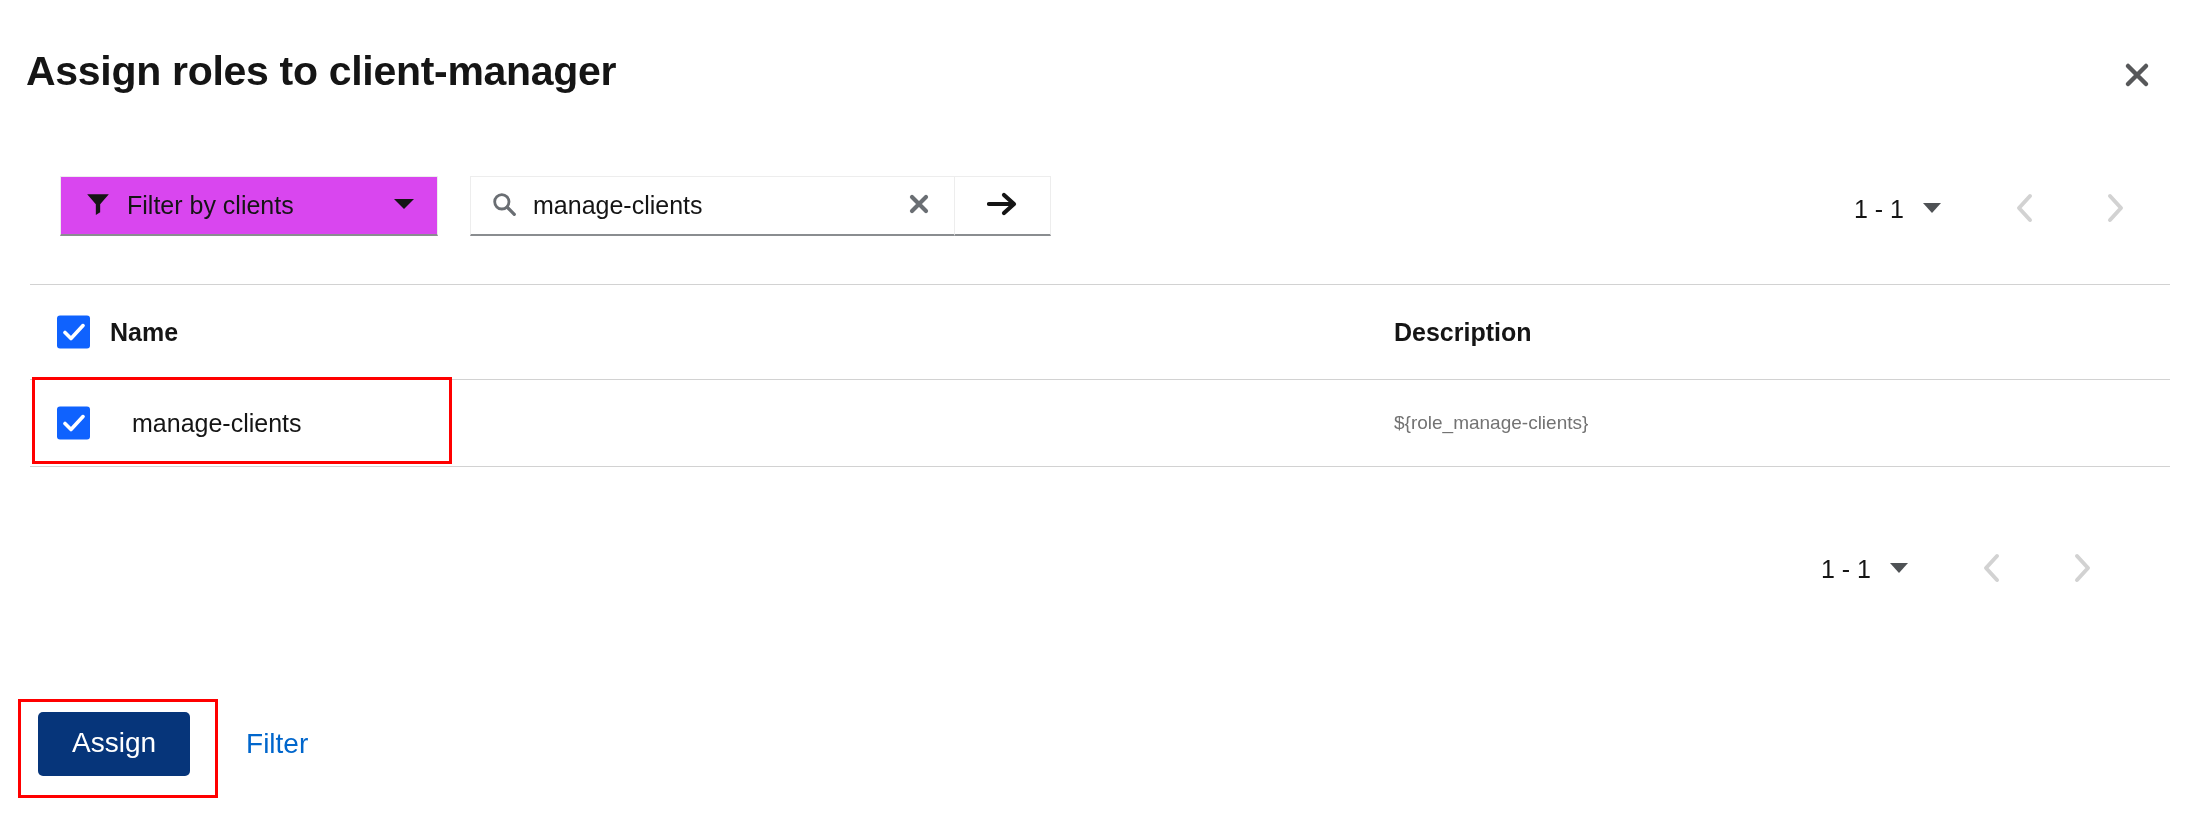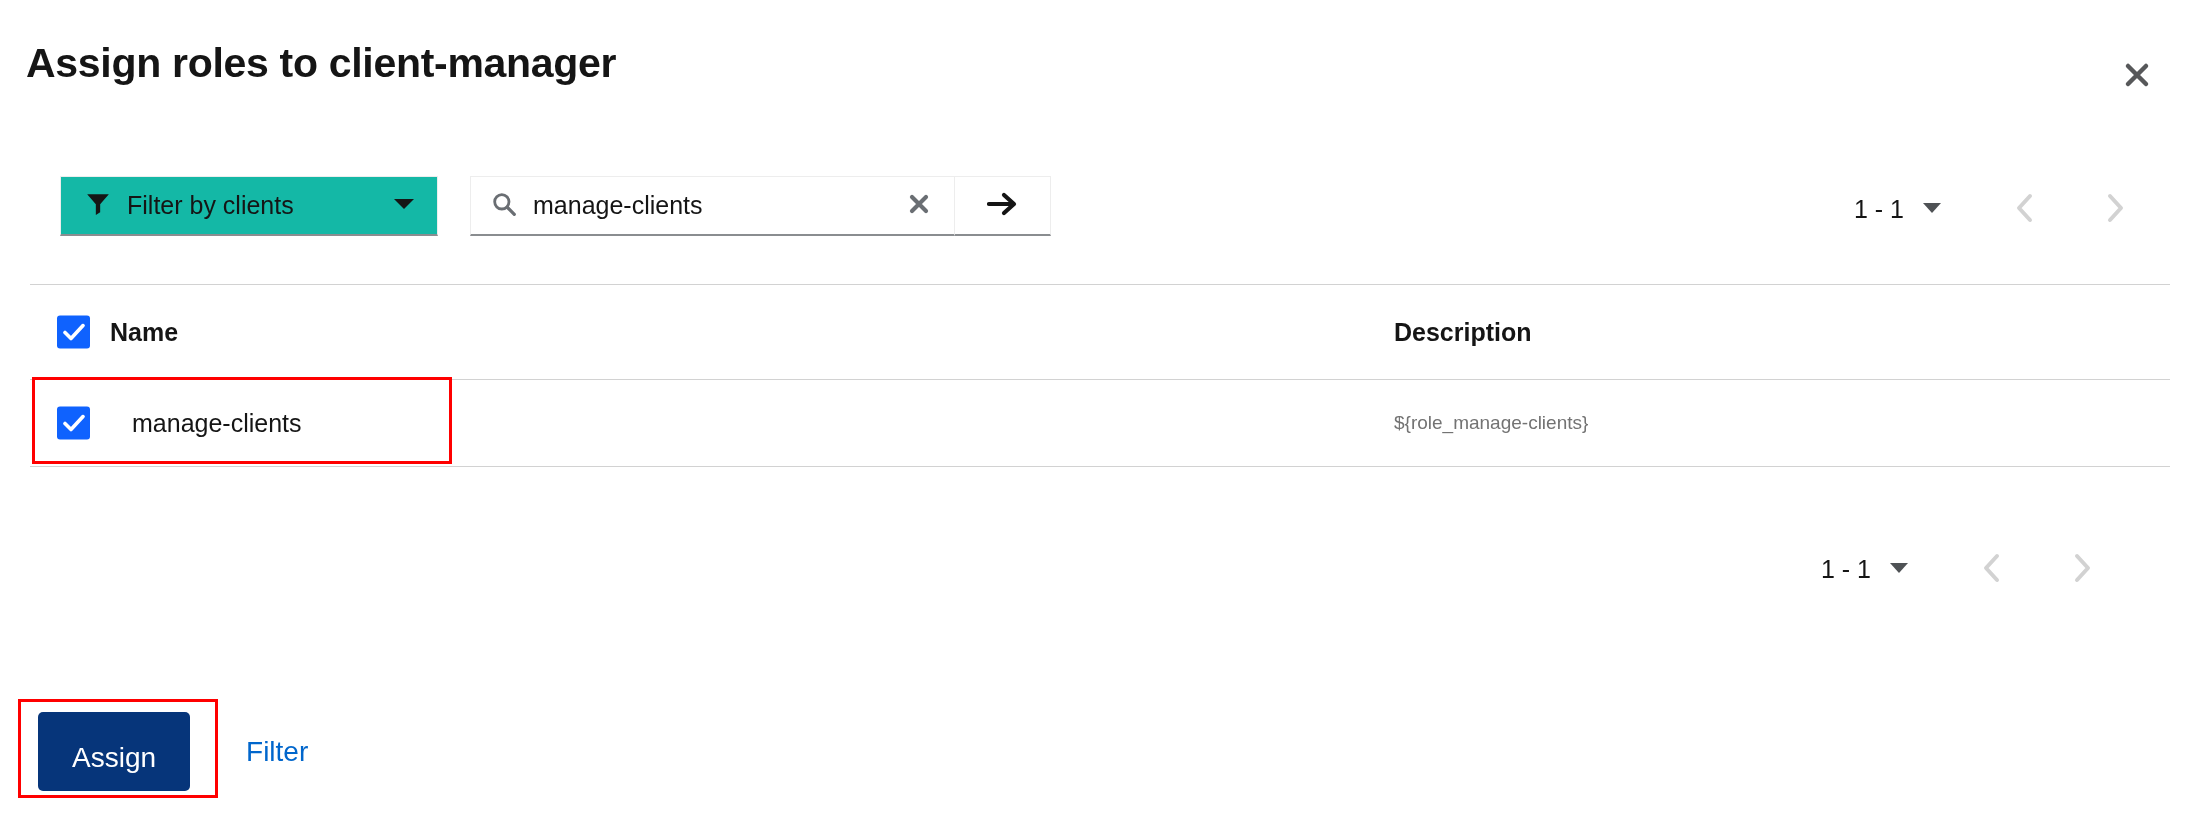--- a/index.html
+++ b/index.html
@@ -13,21 +13,21 @@
     position: relative;
     font-family: "Liberation Sans", sans-serif;
     color: #151515;
     overflow: hidden;
   }
 
   
   .modal-title {
     position: absolute;
     left: 26px;
-    top: 40px;
+    top: 48px;
     font-size: 41px;
     font-weight: 700;
     letter-spacing: -0.3px;
     color: #151515;
     white-space: nowrap;
   }
   .close-btn {
     position: absolute;
     right: 36px;
     top: 50px;
@@ -54,21 +54,21 @@
 
   .filter-select {
     position: absolute;
     left: 60px;
     top: 0;
     width: 378px;
     height: 60px;
     box-sizing: border-box;
     border: 1px solid #ededed;
     border-bottom: 2px solid #8a8d90;
-    background: #14b8a6;
+    background: #d946ef;
     display: flex;
     align-items: center;
     padding: 0 22px 0 24px;
     cursor: pointer;
   }
   .filter-icon { flex: 0 0 auto; margin-right: 16px; display: block; }
   .filter-label {
     font-size: 25px;
     color: #151515;
     white-space: nowrap;
@@ -251,21 +251,21 @@
     align-items: center;
   }
   .assign-btn {
     margin-left: 38px;
     background: #06357a;
     color: #ffffff;
     font-size: 28px;
     font-family: "Liberation Sans", sans-serif;
     border: none;
     border-radius: 5px;
-    padding: 32px 34px 19px;
+    padding: 17px 34px 19px;
     cursor: pointer;
     line-height: 1;
   }
   .cancel-link {
     margin-left: 56px;
     color: #0066cc;
     font-size: 28px;
     text-decoration: none;
     cursor: pointer;
     white-space: nowrap;

